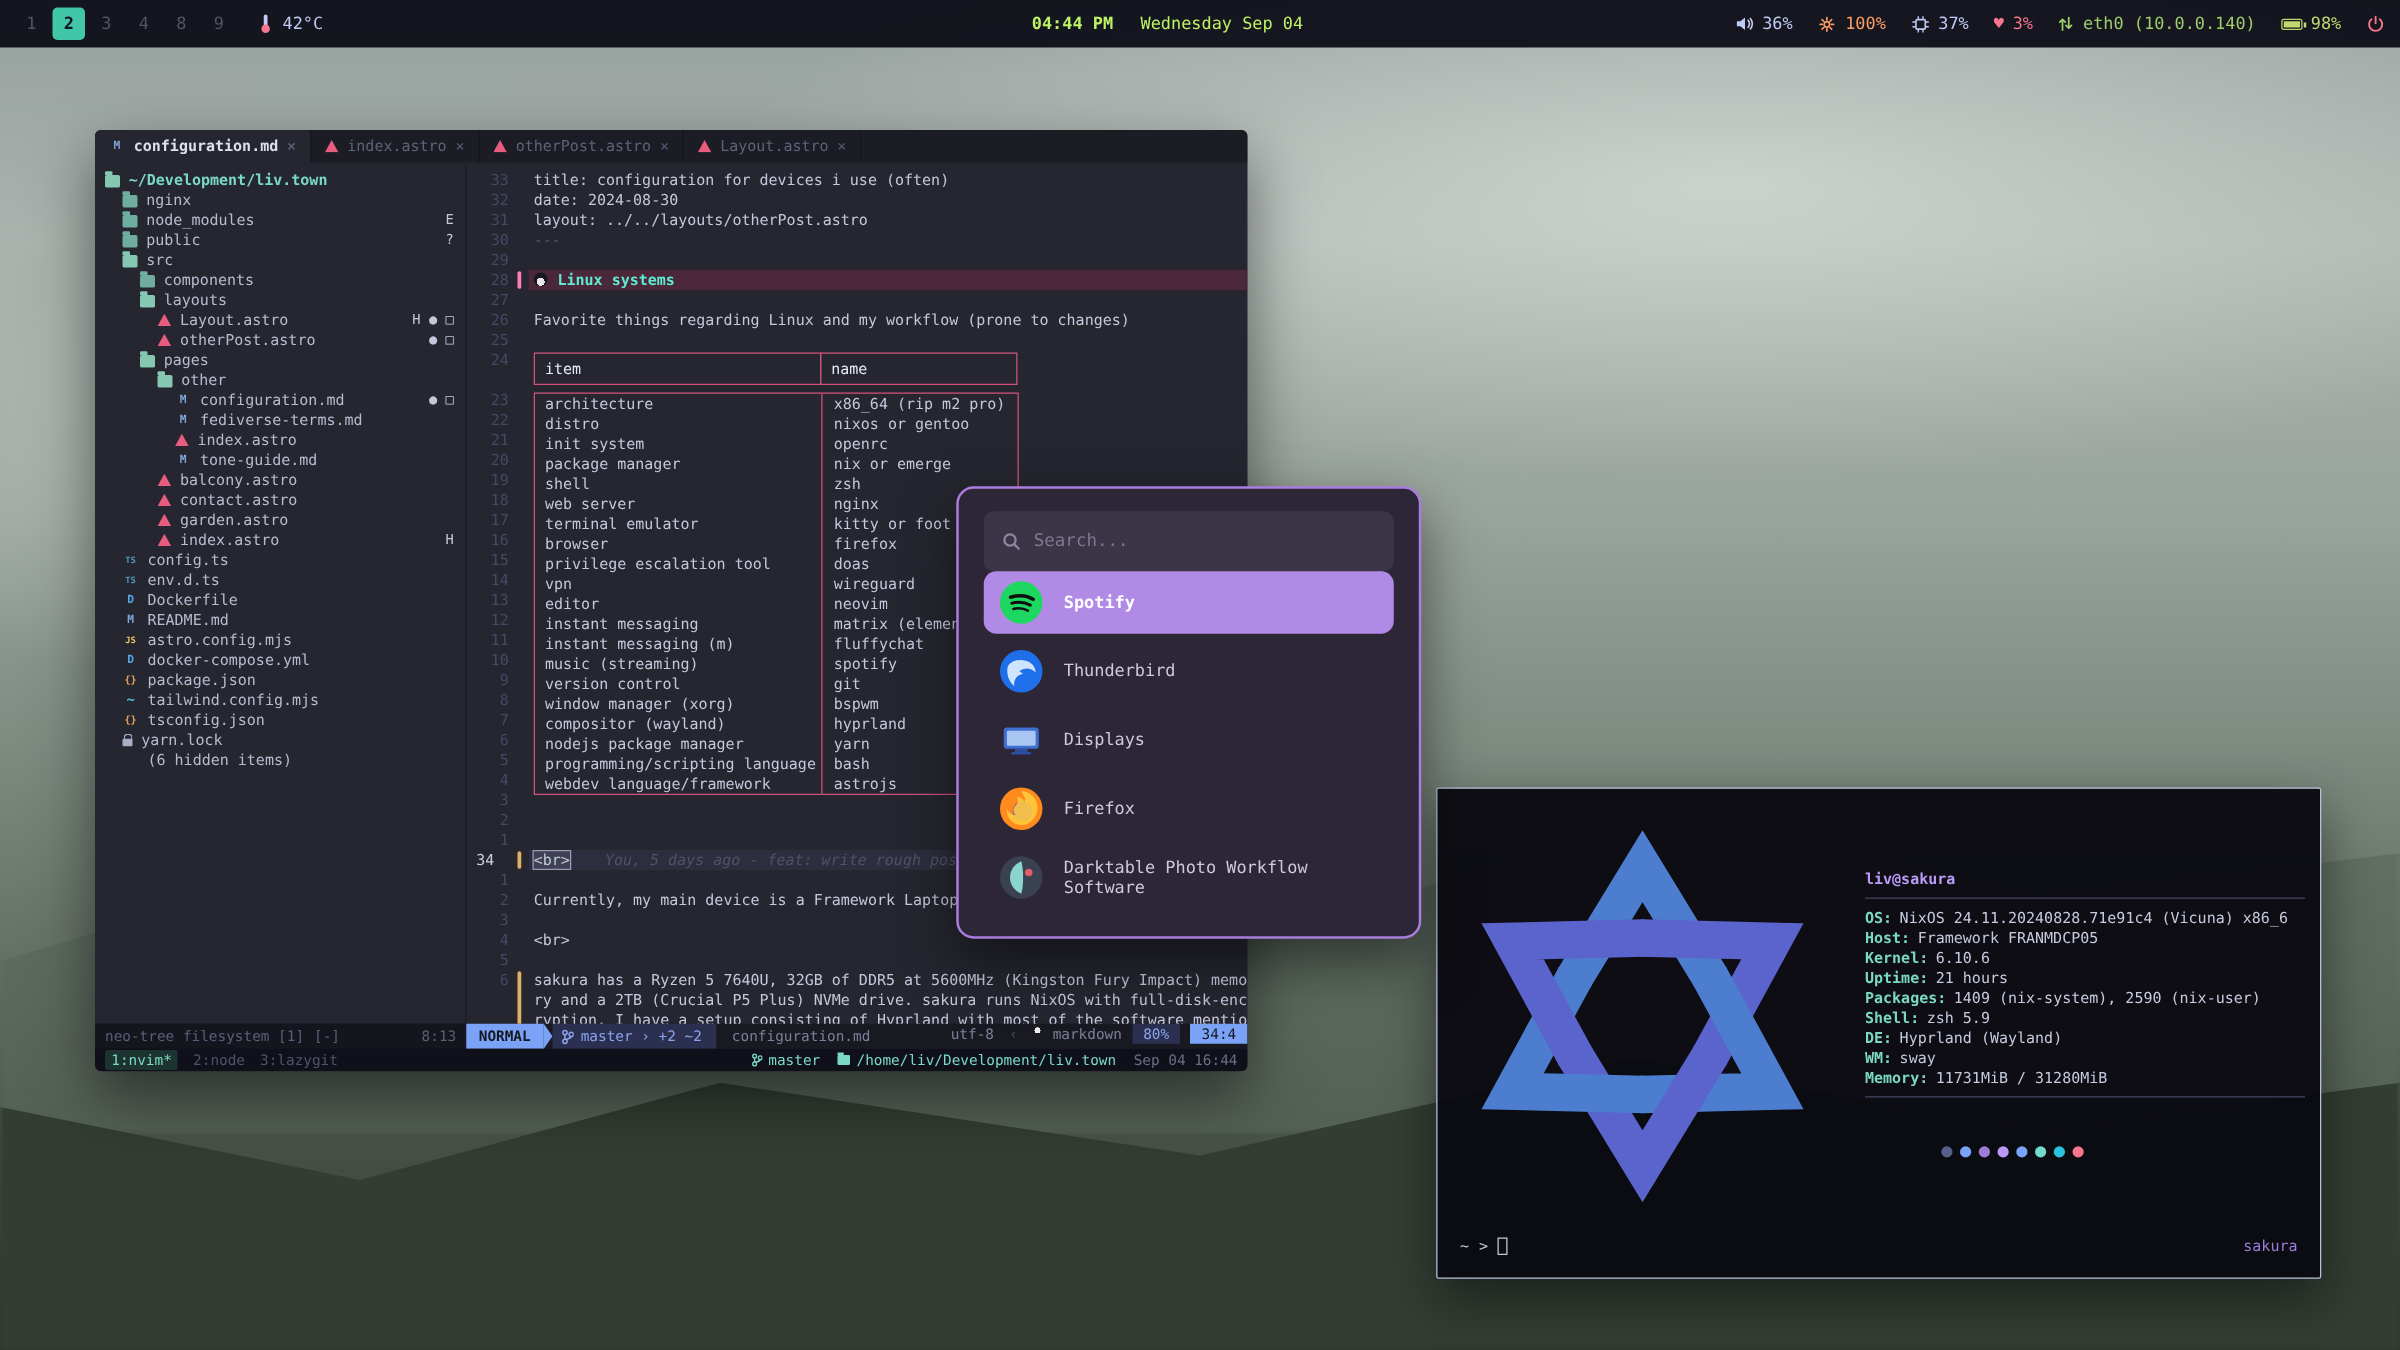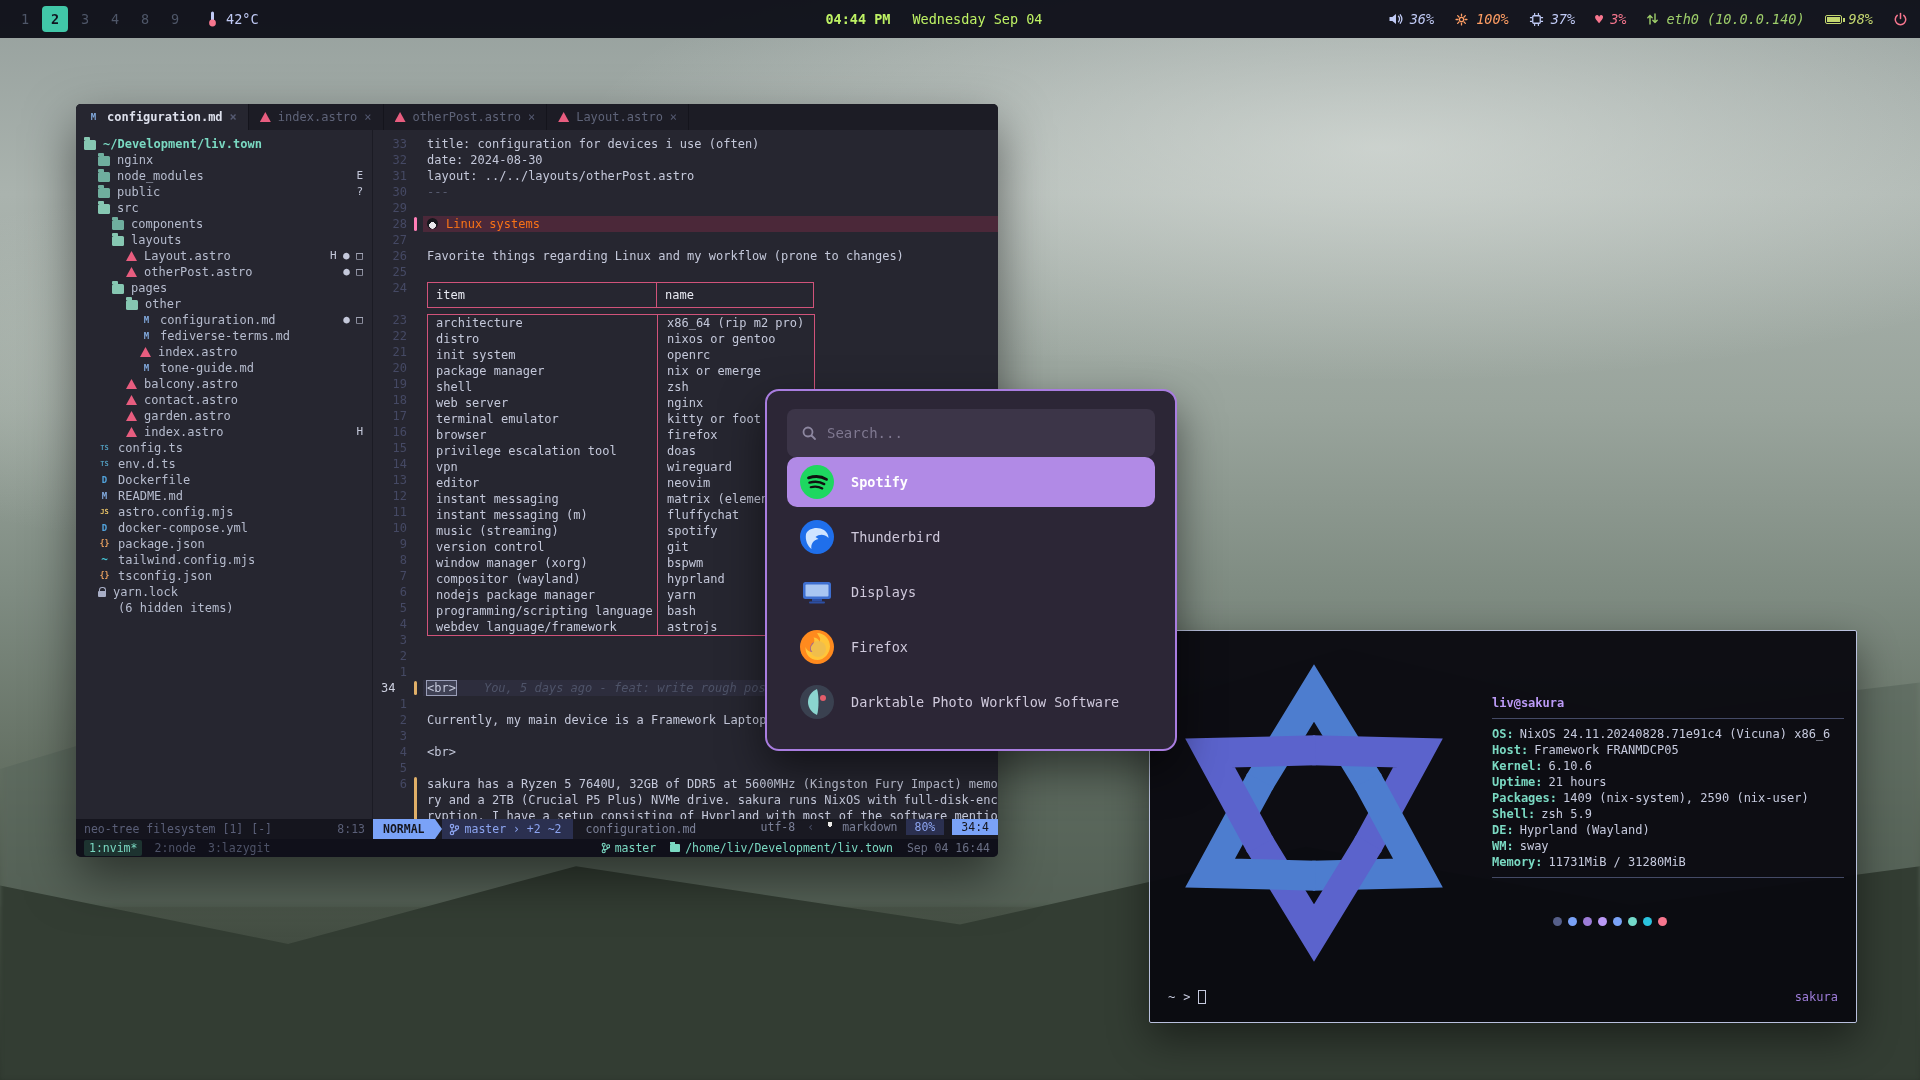--- a/index.html
+++ b/index.html
@@ -24,21 +24,21 @@
   .workspaces { display:flex; gap:4px; }
   .ws { width:26px; height:26px; border:none; background:transparent; color:#4e5668; border-radius:4px;
     font-family:inherit; font-size:13.5px; cursor:pointer; }
   .ws[data-active="true"] { background:#41c7a8; color:#101420; font-weight:bold; }
   .module { display:flex; align-items:center; gap:7px; white-space:nowrap; }
   .m-cpu { color:#ff9e64; } .m-heart { color:#f7768e; } .m-net { color:#9ece6a; }
   .m-batt { color:#c3d66f; } .m-power { color:#f7768e; }
   .tb-center { position:absolute; left:50%; top:0; height:38px; transform:translateX(-62%);
     display:flex; align-items:center; gap:22px; color:#bef264; }
   .tb-center .time { font-weight:bold; }
-  .tb-right { margin-left:auto; display:flex; gap:20px;font-style:italic; }
+  .tb-right { margin-left:auto; display:flex; gap:20px; }
   .batt { position:relative; width:17px; height:9px; border:1px solid currentColor; border-radius:2px; display:inline-block; }
   .batt::after { content:""; position:absolute; right:-4px; top:2px; width:2px; height:4px; background:currentColor; }
   .batt-fill { position:absolute; left:1px; top:1px; bottom:1px; width:86%; background:currentColor; }
 
   
   .editor { position:absolute; left:76px; top:104px; width:922px; height:753px; z-index:20;
     background:#262630; border-radius:5px; overflow:hidden; display:flex; flex-direction:column;
     box-shadow:0 20px 50px rgba(0,0,0,.5); font-size:12px; line-height:16px; color:#c4c8da; }
   .tabline { height:26px; flex:none; background:#1c1c25; display:flex; align-items:stretch; }
   .tab { display:flex; align-items:center; gap:7px; padding:0 11px; color:#5e6378; border-right:1px solid #14141c; cursor:pointer; }
@@ -75,21 +75,21 @@
   
   .buffer { flex:1; position:relative; padding-top:6px; overflow:hidden; }
   .gutter { position:absolute; left:0; top:6px; width:38px; text-align:right; color:#454964; }
   .gutter div { height:16px; padding-right:4px; }
   .gutter div:nth-of-type(35) { color:#cdd0e0; text-align:left; padding-left:8px; }
   .code { margin-left:50px; position:relative; }
   .ed-line { height:16px; position:relative; padding-left:4px; }
   .ed-line .txt { white-space:pre; }
   .ed-line[data-type="dim"] .txt { color:#565a6e; }
   .ed-line[data-type="heading"] { background:#4b2839; }
-  .ed-line[data-type="heading"] .txt { color:#f97316; font-weight:normal; }
+  .ed-line[data-type="heading"] .txt { color:#5eead4; font-weight:bold; }
   .ed-line[data-type="heading"] .txt::before { content:""; display:inline-block; width:11px; height:11px; border-radius:50%;
     background:radial-gradient(circle at 50% 68%, #e9e9ec 0 34%, #17181d 35%); margin-right:8px; vertical-align:-1px; }
   .ed-line[data-type="heading"]::before, .ed-line[data-type="cursorline"]::before, .ed-line[data-type="wrap"]::before {
     content:""; position:absolute; left:-9px; top:1px; bottom:1px; width:3px; border-radius:2px; background:#e0af68; }
   .ed-line[data-type="heading"]::before { background:#ff7eb6; }
   .ed-line[data-type="cursorline"] { background:#2d2d3d; }
   .ed-line[data-type="cursorline"] .txt { background:#3f4154; outline:1px solid #9a9eb8; }
   .ed-line .blame { color:#4e5368; font-style:italic; margin-left:28px; }
   .ed-line[data-type="wrap"] { height:64px; }
   .ed-line[data-type="wrap"] .txt { display:block; white-space:pre-wrap; word-break:break-all; width:576px; }
@@ -141,21 +141,21 @@
   .fetch-sep { border-top:1px solid #444a66; margin:7px 0; }
   .fetch-line { display:flex; gap:6px; height:16px; white-space:nowrap; overflow:hidden; }
   .flabel { color:#7ad9c2; font-weight:bold; }
   .dots { position:absolute; left:403px; top:286px; display:flex; gap:6px; }
   .dot { width:9px; height:9px; border-radius:50%; }
   .prompt { position:absolute; left:18px; top:358px; display:flex; gap:8px; align-items:center; }
   .p-cursor { width:8px; height:14px; border:1px solid #c6cade; display:inline-block; }
   .term-host { position:absolute; right:18px; top:358px; color:#9d7cd8; }
 
   
-  .launcher { position:absolute; left:765px; top:389px; width:412px; height:362px; z-index:40;
+  .launcher { position:absolute; left:765px; top:389px; width:372px; height:362px; z-index:40;
     background:#2c2636; border:2px solid #a97de0; border-radius:14px; overflow:hidden;
     box-shadow:0 18px 44px rgba(0,0,0,.5); }
   .search { margin:18px 20px 0; height:48px; background:#3c3548; border-radius:8px; display:flex; align-items:center; gap:10px; padding:0 14px; }
   .search input { flex:1; background:none; border:none; outline:none; color:#d5d0e0; font-family:inherit; font-size:14px; }
   .search input::placeholder { color:#7f7890; }
   .litem { margin:0 20px; height:50px; border-radius:10px; display:flex; align-items:center; gap:16px; padding:0 12px; cursor:pointer; }
   .litem:first-of-type { margin-top:26px; }
   .litem + .litem { margin-top:5px; }
   .litem[data-selected="true"] { background:#b18ae6; }
   .litem .llabel { font-size:13.5px; color:#cfc9dc; }

